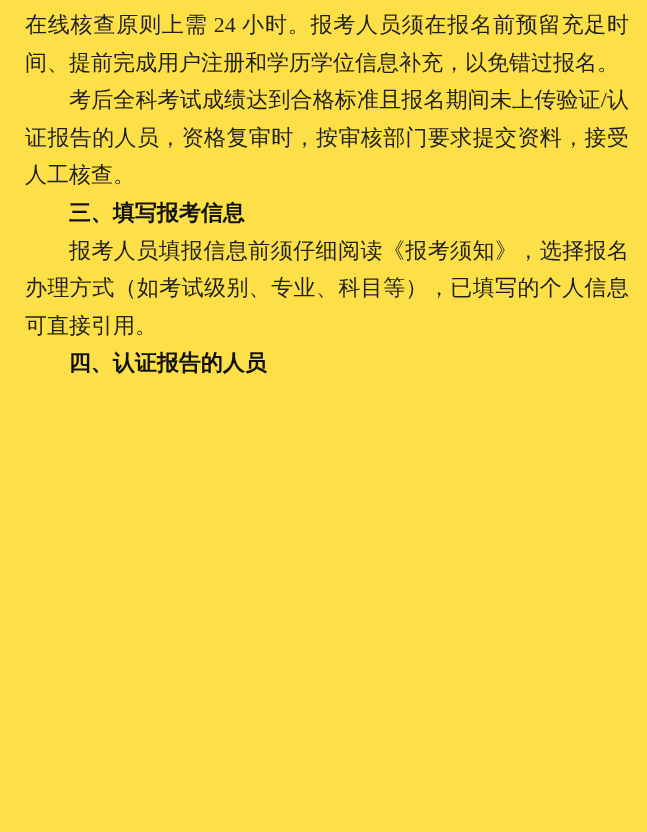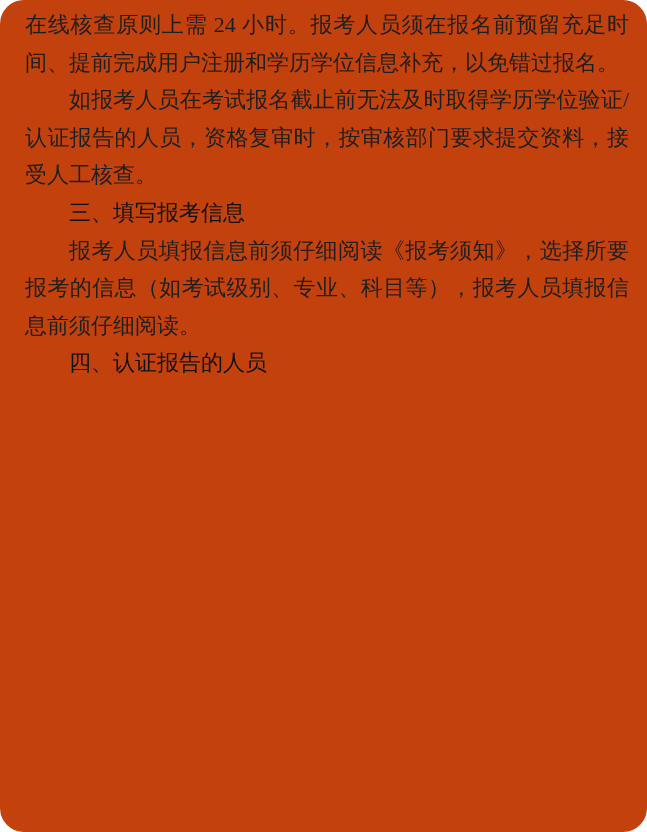--- a/index.html
+++ b/index.html
@@ -10,57 +10,56 @@
   body {
     width: 647px;
     height: 832px;
     overflow: hidden;
   }
   .page {
     box-sizing: border-box;
     width: 647px;
     height: 832px;
     padding: 6px 18px 0 25px;
-    background: #c2410c;
+    background: #fde047;
     color: #1f1f1f;
     font-family: "Liberation Serif", "DejaVu Serif", serif;
     font-size: 22px;
     line-height: 37.6px;
     text-align: justify;
-    border-radius: 24px;
   }
   .page p, .page h3 {
     margin: 0;
     padding: 0;
   }
   .body-para {
     text-indent: 2em;
   }
   .no-indent {
     text-indent: 0;
   }
   .break-url {
     word-break: break-all;
   }
   .section-heading {
     font-family: "Liberation Sans", "DejaVu Sans", sans-serif;
-    font-weight: normal;
+    font-weight: bold;
     font-size: 22px;
     text-indent: 2em;
     color: #111111;
   }
 </style>
 </head>
 <body>
 
 <div class="page">
   <p class="body-para no-indent">在线核查原则上需 24 小时。报考人员须在报名前预留充足时间、提前完成用户注册和学历学位信息补充，以免错过报名。</p>
 
 
-  <p class="body-para">如报考人员在考试报名截止前无法及时取得学历学位验证/认证报告的人员，资格复审时，按审核部门要求提交资料，接受人工核查。</p>
+  <p class="body-para">考后全科考试成绩达到合格标准且报名期间未上传验证/认证报告的人员，资格复审时，按审核部门要求提交资料，接受人工核查。</p>
 
 
   <h3 class="section-heading">三、填写报考信息</h3>
 
-  <p class="body-para">报考人员填报信息前须仔细阅读《报考须知》，选择所要报考的信息（如考试级别、专业、科目等），报考人员填报信息前须仔细阅读。</p>
+  <p class="body-para">报考人员填报信息前须仔细阅读《报考须知》，选择报名办理方式（如考试级别、专业、科目等），已填写的个人信息可直接引用。</p>
 
   <h3 class="section-heading">四、认证报告的人员</h3>
 </div>
 
 </body></html>

